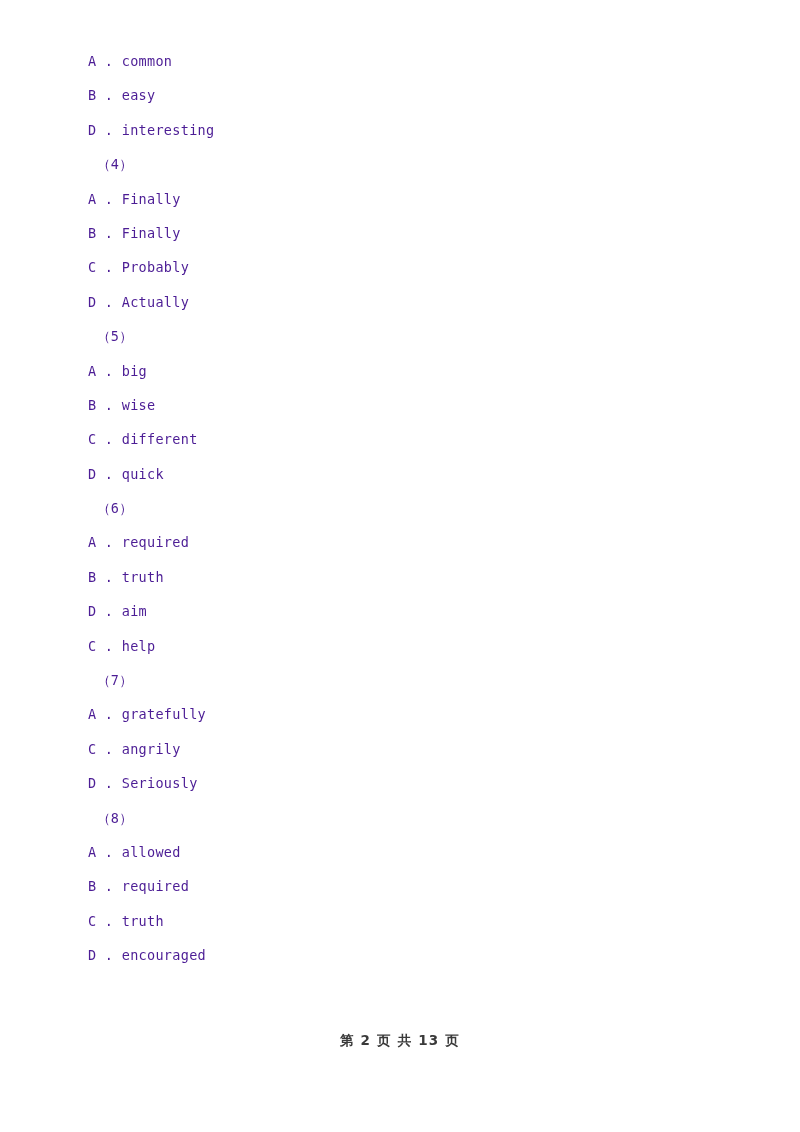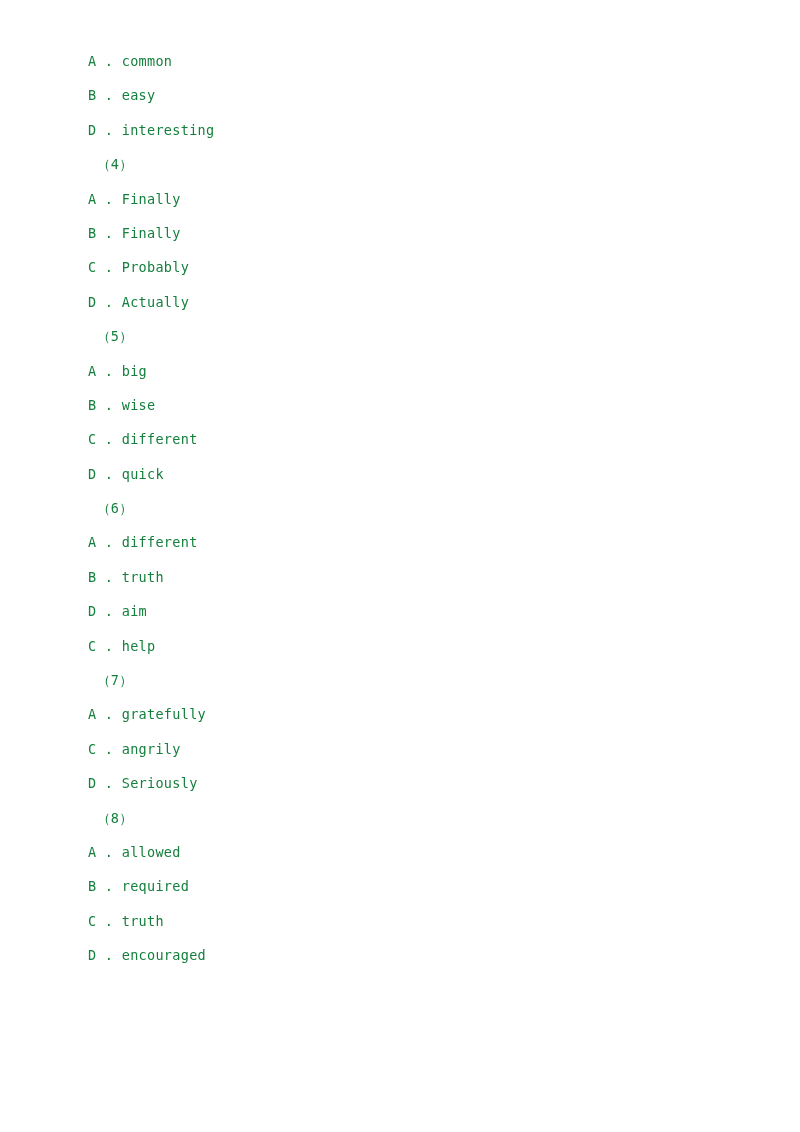--- a/index.html
+++ b/index.html
@@ -27,21 +27,21 @@
     position: absolute;
     left: 88px;
     top: 44px;
     width: 640px;
   }
   .line {
     height: 34.4px;
     line-height: 34.4px;
     white-space: pre;
     font-size: 13.5px;
-    color: #15803d;
+    color: #4c1d95;
     letter-spacing: 0.3px;
   }
   .option {
     padding-left: 0px;
   }
   .qnum {
     padding-left: 9px;
   }
   .footer {
     position: absolute;
@@ -69,27 +69,28 @@
       <div class="line option">A . Finally</div>
       <div class="line option">B . Finally</div>
       <div class="line option">C . Probably</div>
       <div class="line option">D . Actually</div>
       <div class="line qnum">（5）</div>
       <div class="line option">A . big</div>
       <div class="line option">B . wise</div>
       <div class="line option">C . different</div>
       <div class="line option">D . quick</div>
       <div class="line qnum">（6）</div>
-      <div class="line option">A . different</div>
+      <div class="line option">A . required</div>
       <div class="line option">B . truth</div>
       <div class="line option">D . aim</div>
       <div class="line option">C . help</div>
       <div class="line qnum">（7）</div>
       <div class="line option">A . gratefully</div>
       <div class="line option">C . angrily</div>
       <div class="line option">D . Seriously</div>
       <div class="line qnum">（8）</div>
       <div class="line option">A . allowed</div>
       <div class="line option">B . required</div>
       <div class="line option">C . truth</div>
       <div class="line option">D . encouraged</div>
     </div>
+  <div class="footer">第 2 页 共 13 页</div>
 </div>
 
 </body></html>

